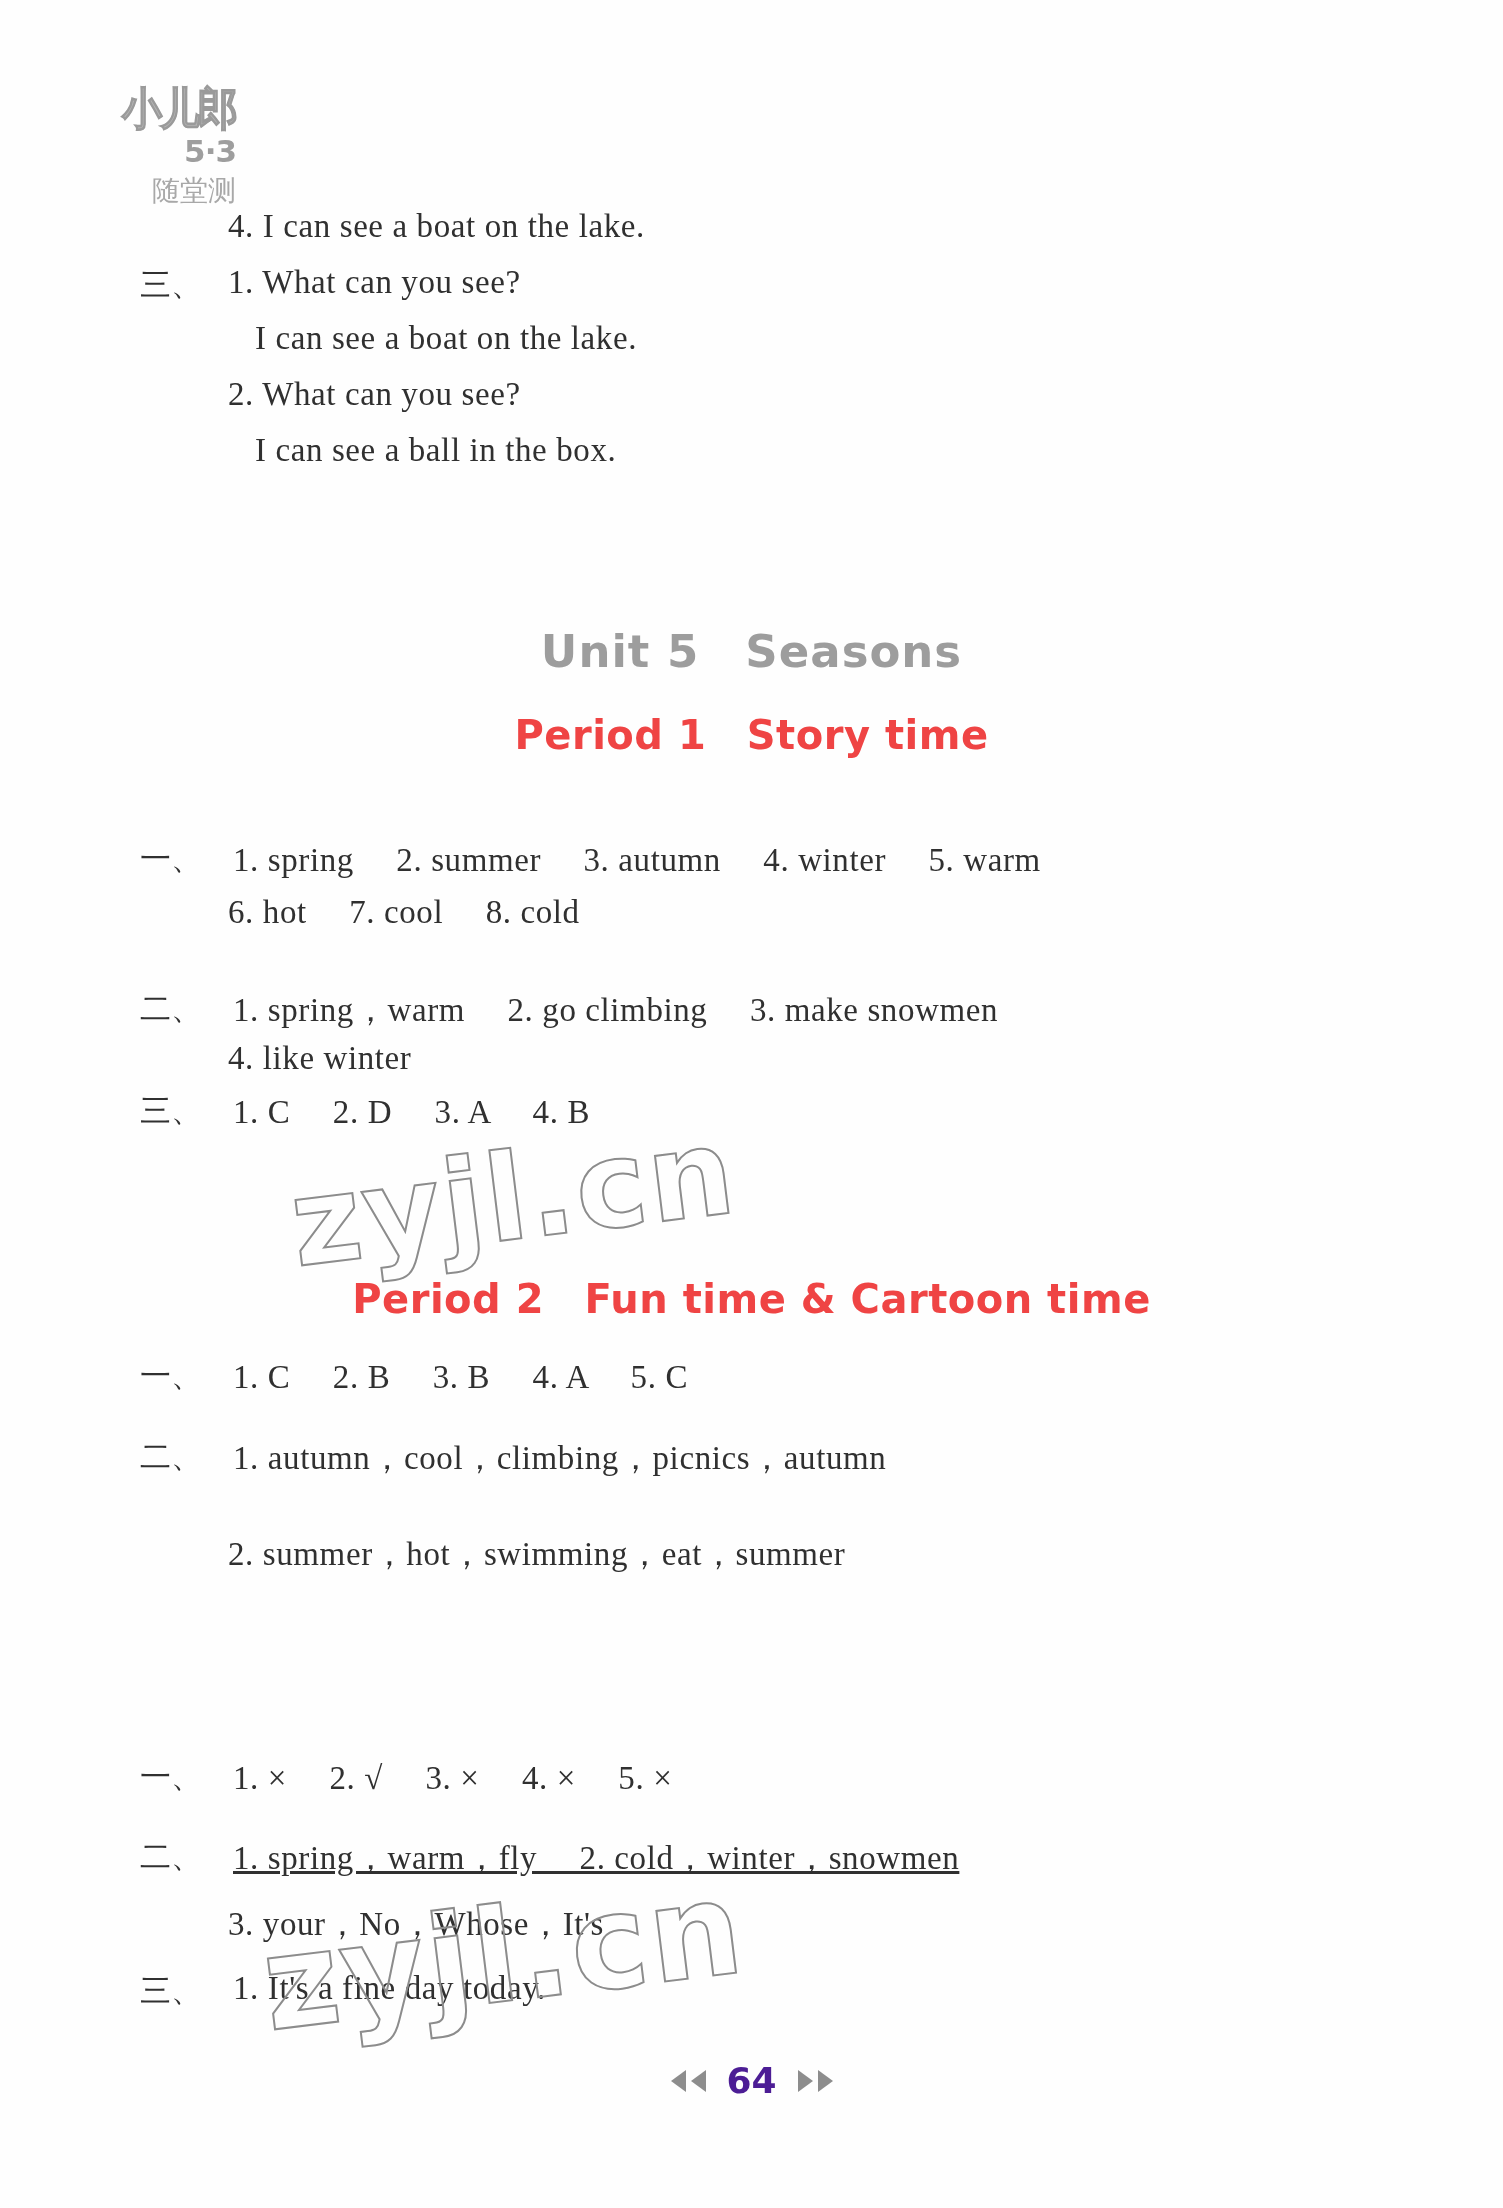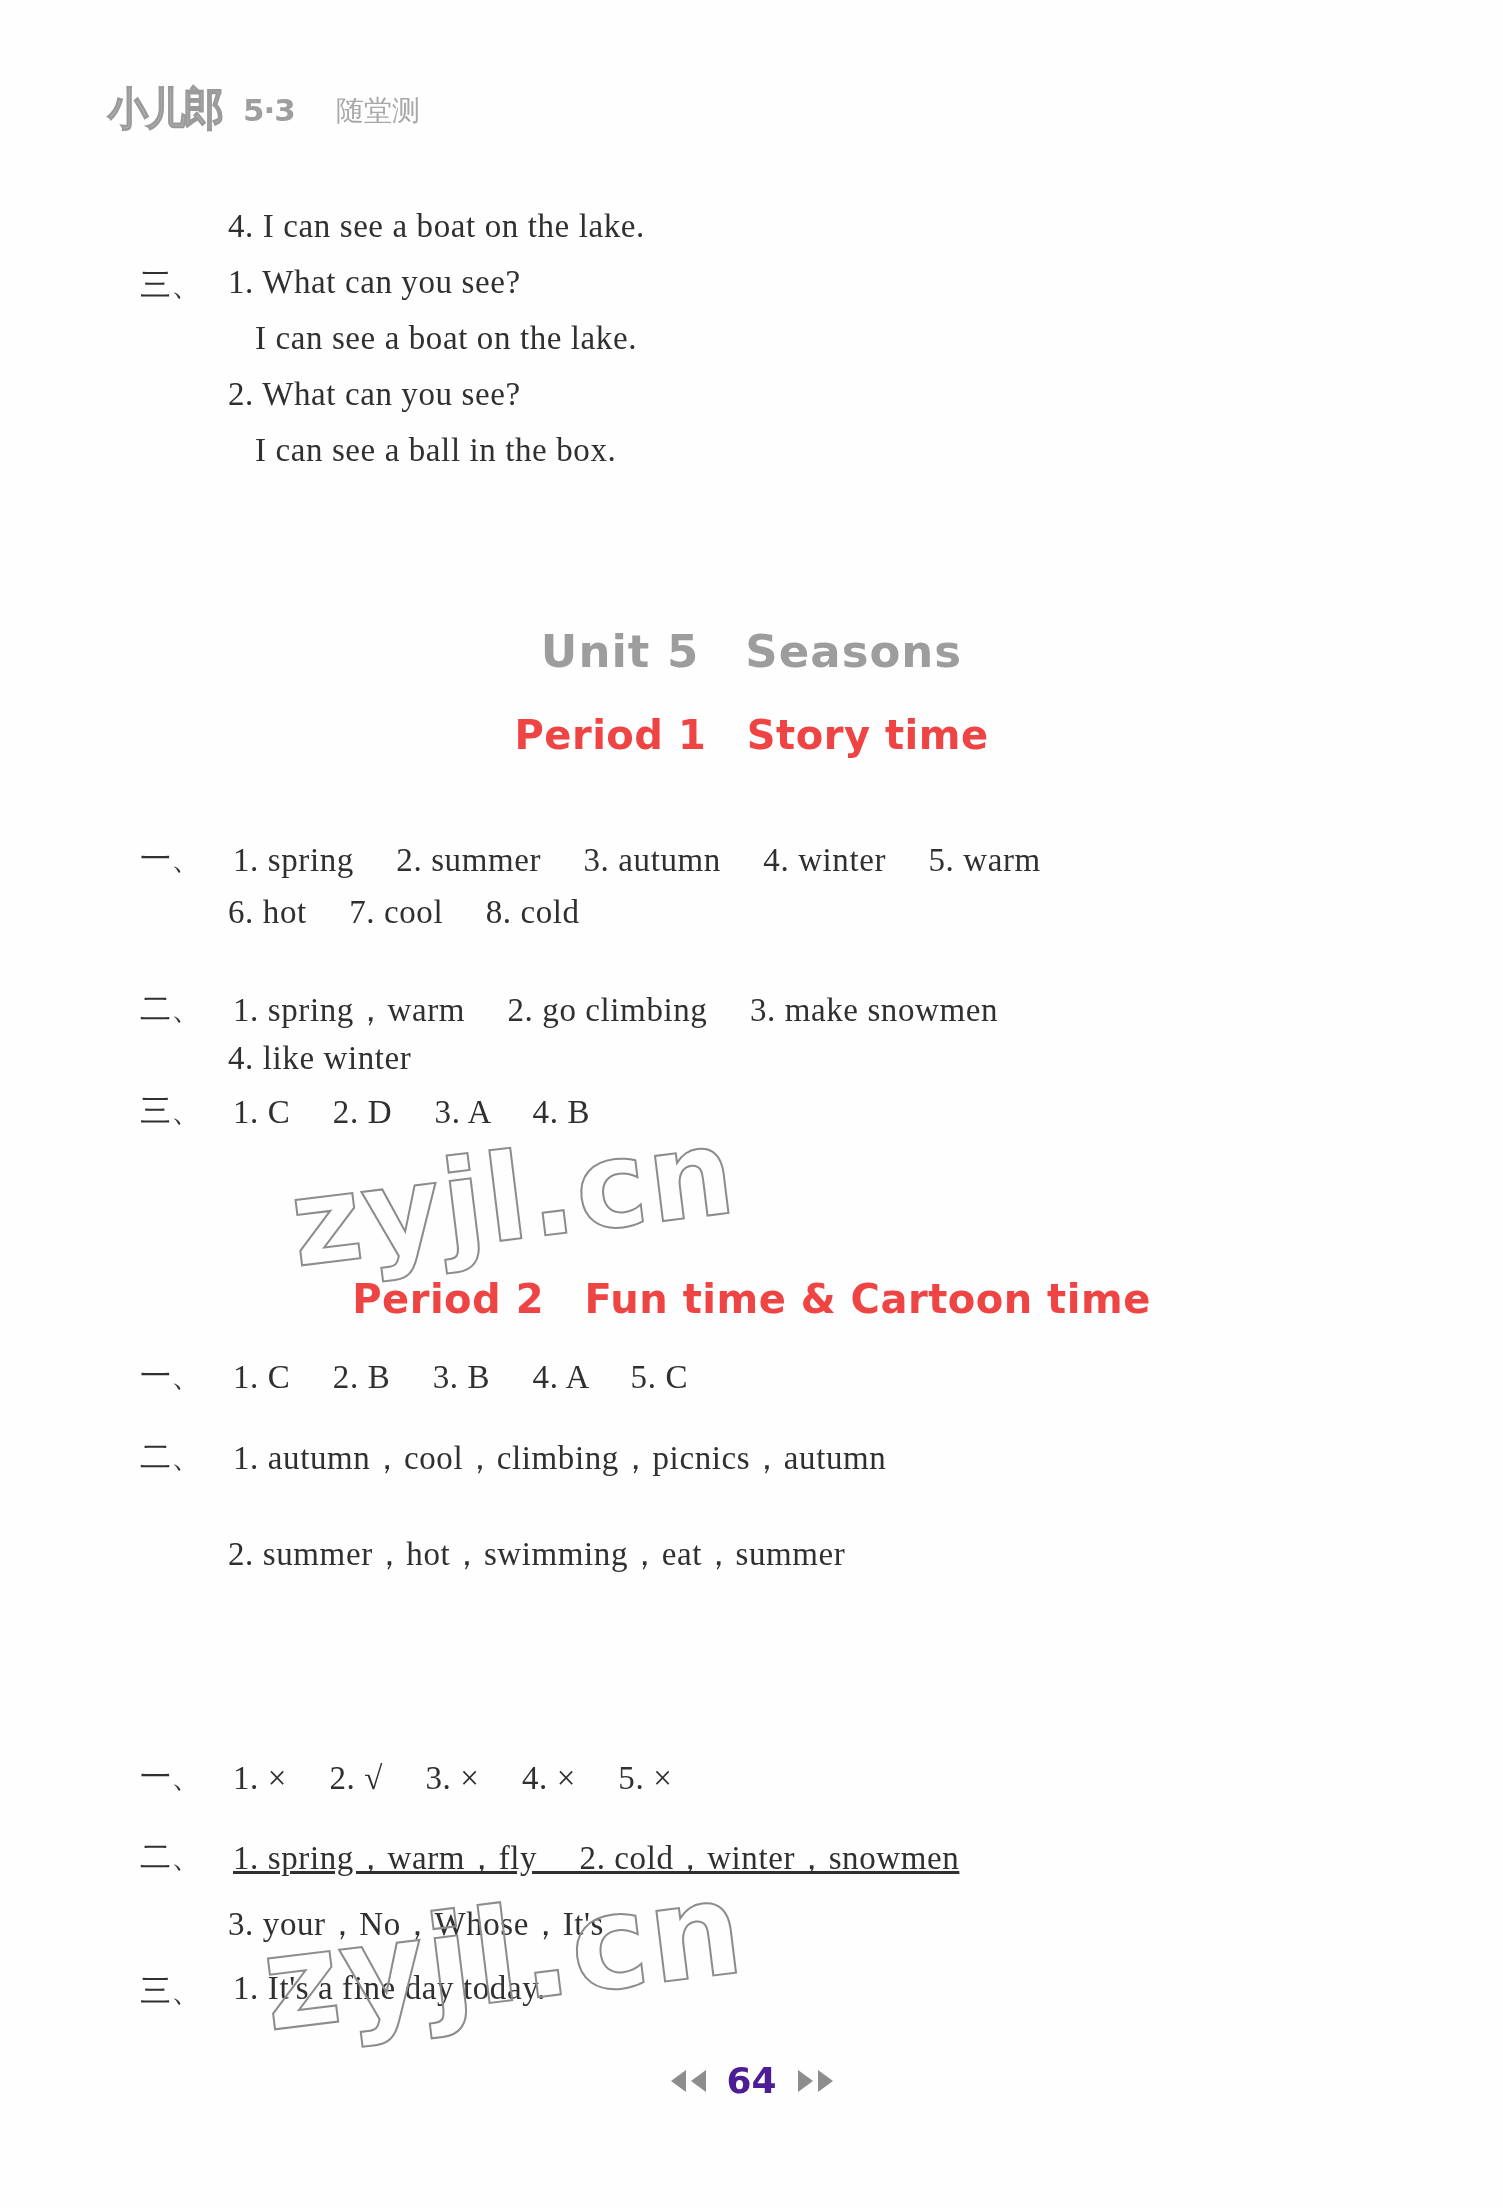--- a/index.html
+++ b/index.html
@@ -22,25 +22,26 @@
     position: absolute;
     left: 0; top: 0;
     width: 1503px;
     height: 2208px;
     background: #fefefe;
   }
 
   
   .masthead {
     position: absolute;
-    left: 108px;
+    left: 122px;
     top: 88px;
     display: flex;
     align-items: flex-end;
-    gap: 21px;
+    gap: 8px;
+    flex-direction: column;
   }
   .brand-cn {
     font-family: "DejaVu Sans", sans-serif;
     font-size: 40px;
     font-weight: bold;
     letter-spacing: -2px;
     color: #b4b4b4;
     line-height: 1;
     -webkit-text-stroke: 1px #9a9a9a;
     transform: scaleY(1.12);

